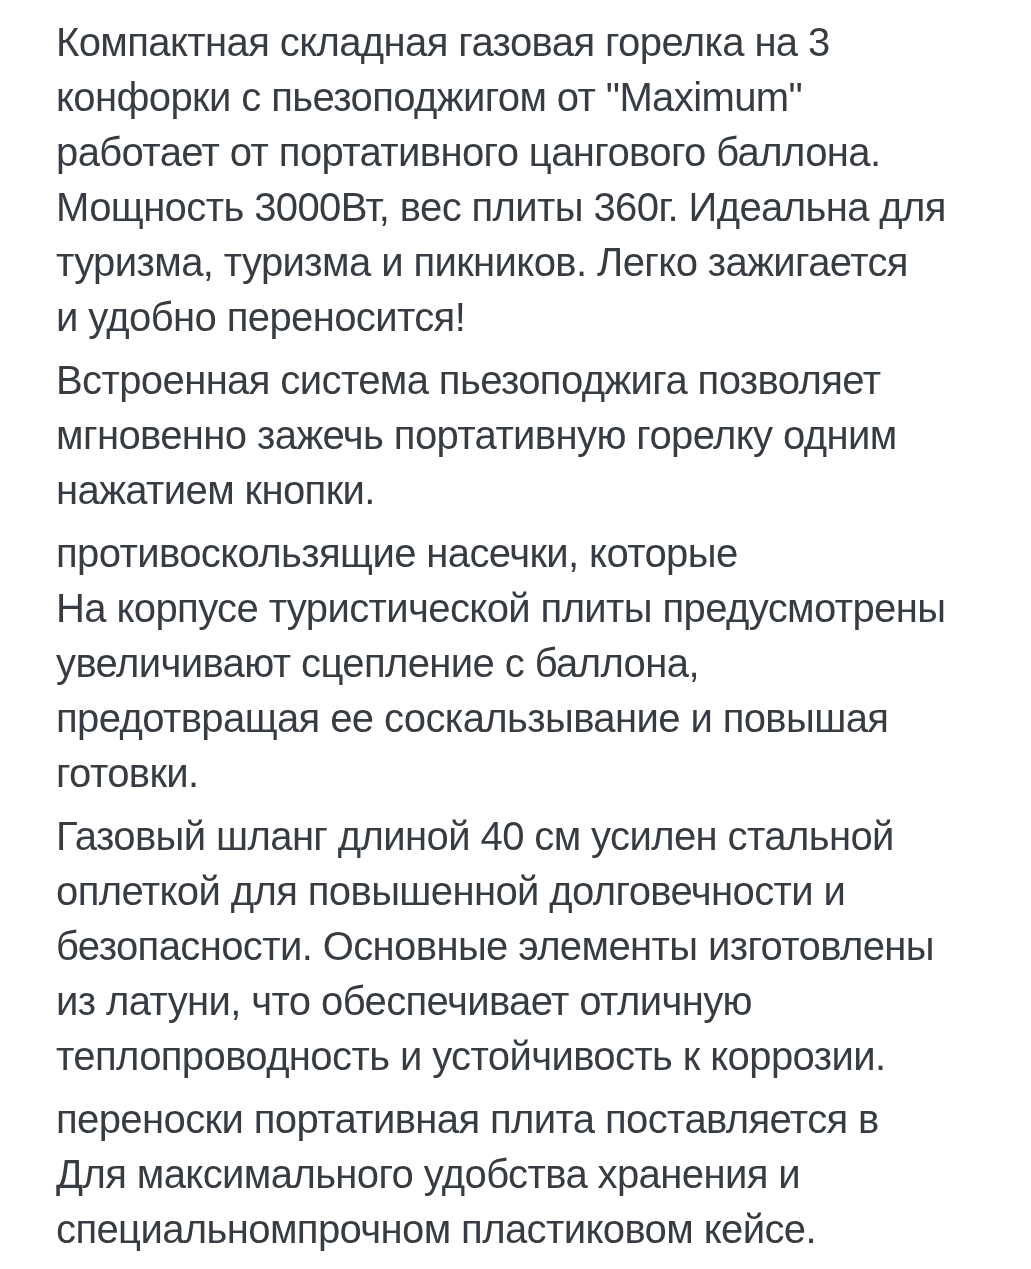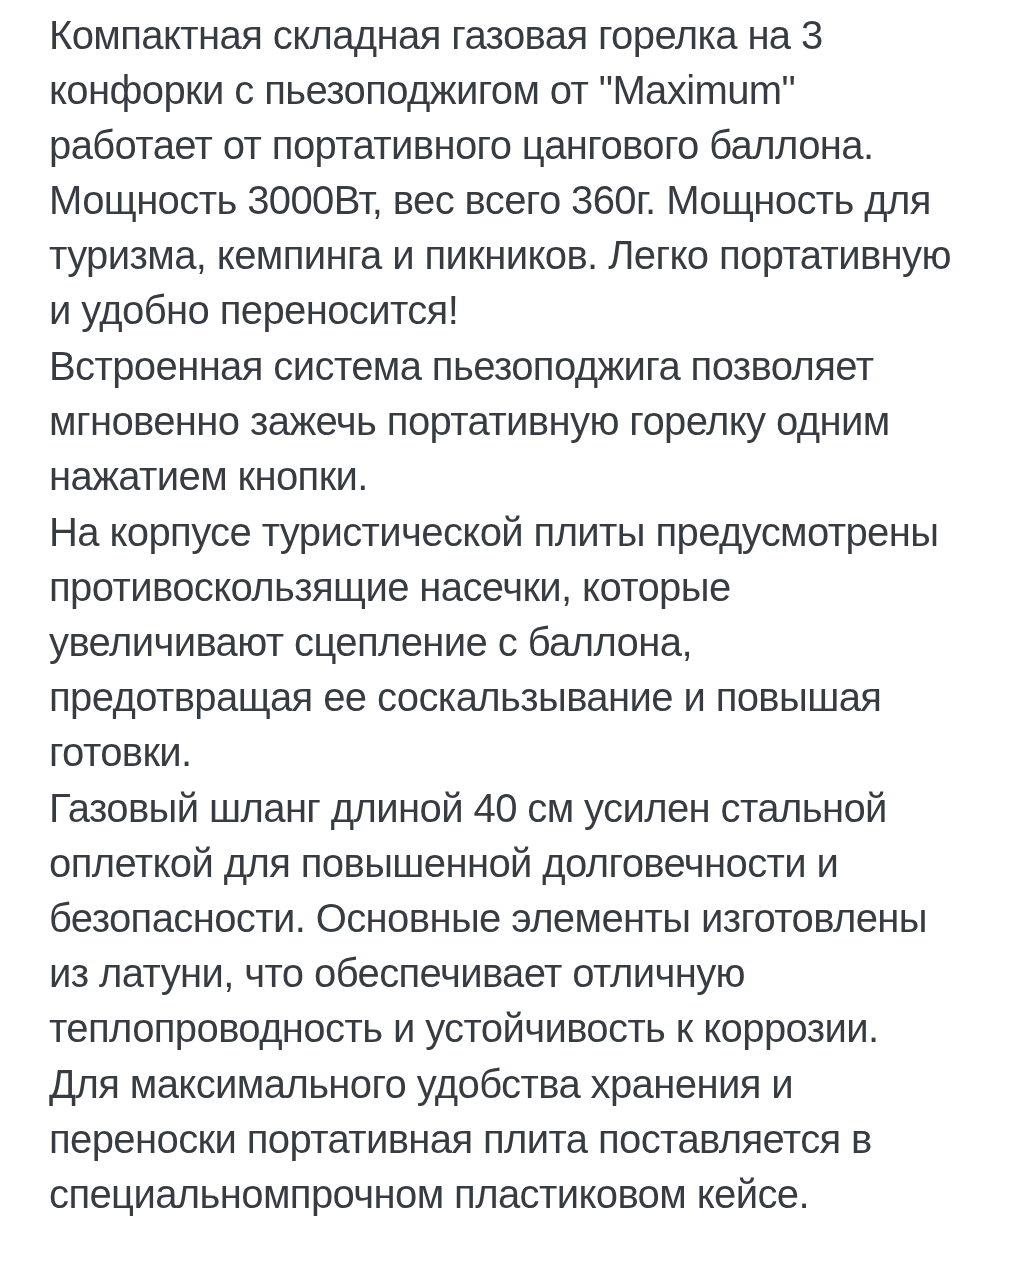--- a/index.html
+++ b/index.html
@@ -15,58 +15,58 @@
     width: 1031px;
     height: 1269px;
     padding: 7px 2px 0 48px;
     font-family: "Liberation Sans", "DejaVu Sans", sans-serif;
     font-size: 40px;
     line-height: 55px;
     font-weight: 400;
     color: #363c42;
     letter-spacing: -0.6px;
   }
-  .para { margin: 1px; padding: 0; }
+  .para { margin: 8px; padding: 0; }
   .line { white-space: nowrap; }
 </style>
 </head>
 <body>
 
 <div class="description">
 
   <div class="para">
     <div class="line">Компактная складная газовая горелка на 3</div>
     <div class="line">конфорки с пьезоподжигом от "Maximum"</div>
     <div class="line">работает от портативного цангового баллона.</div>
-    <div class="line">Мощность 3000Вт, вес всего 360г. Мощность для</div>
-    <div class="line">туризма, кемпинга и пикников. Легко портативную</div>
+    <div class="line">Мощность 3000Вт, вес плиты 360г. Идеальна для</div>
+    <div class="line">туризма, туризма и пикников. Легко зажигается</div>
     <div class="line">и удобно переносится!</div>
   </div>
 
   <div class="para">
     <div class="line">Встроенная система пьезоподжига позволяет</div>
     <div class="line">мгновенно зажечь портативную горелку одним</div>
     <div class="line">нажатием кнопки.</div>
   </div>
 
   <div class="para">
+    <div class="line">противоскользящие насечки, которые</div>
     <div class="line">На корпусе туристической плиты предусмотрены</div>
-    <div class="line">противоскользящие насечки, которые</div>
     <div class="line">увеличивают сцепление с баллона,</div>
     <div class="line">предотвращая ее соскальзывание и повышая</div>
     <div class="line">готовки.</div>
   </div>
 
   <div class="para">
     <div class="line">Газовый шланг длиной 40 см усилен стальной</div>
     <div class="line">оплеткой для повышенной долговечности и</div>
     <div class="line">безопасности. Основные элементы изготовлены</div>
     <div class="line">из латуни, что обеспечивает отличную</div>
     <div class="line">теплопроводность и устойчивость к коррозии.</div>
   </div>
 
   <div class="para">
+    <div class="line">переноски портативная плита поставляется в</div>
     <div class="line">Для максимального удобства хранения и</div>
-    <div class="line">переноски портативная плита поставляется в</div>
     <div class="line">специальномпрочном пластиковом кейсе.</div>
   </div>
 
 </div>
 
 </body></html>

